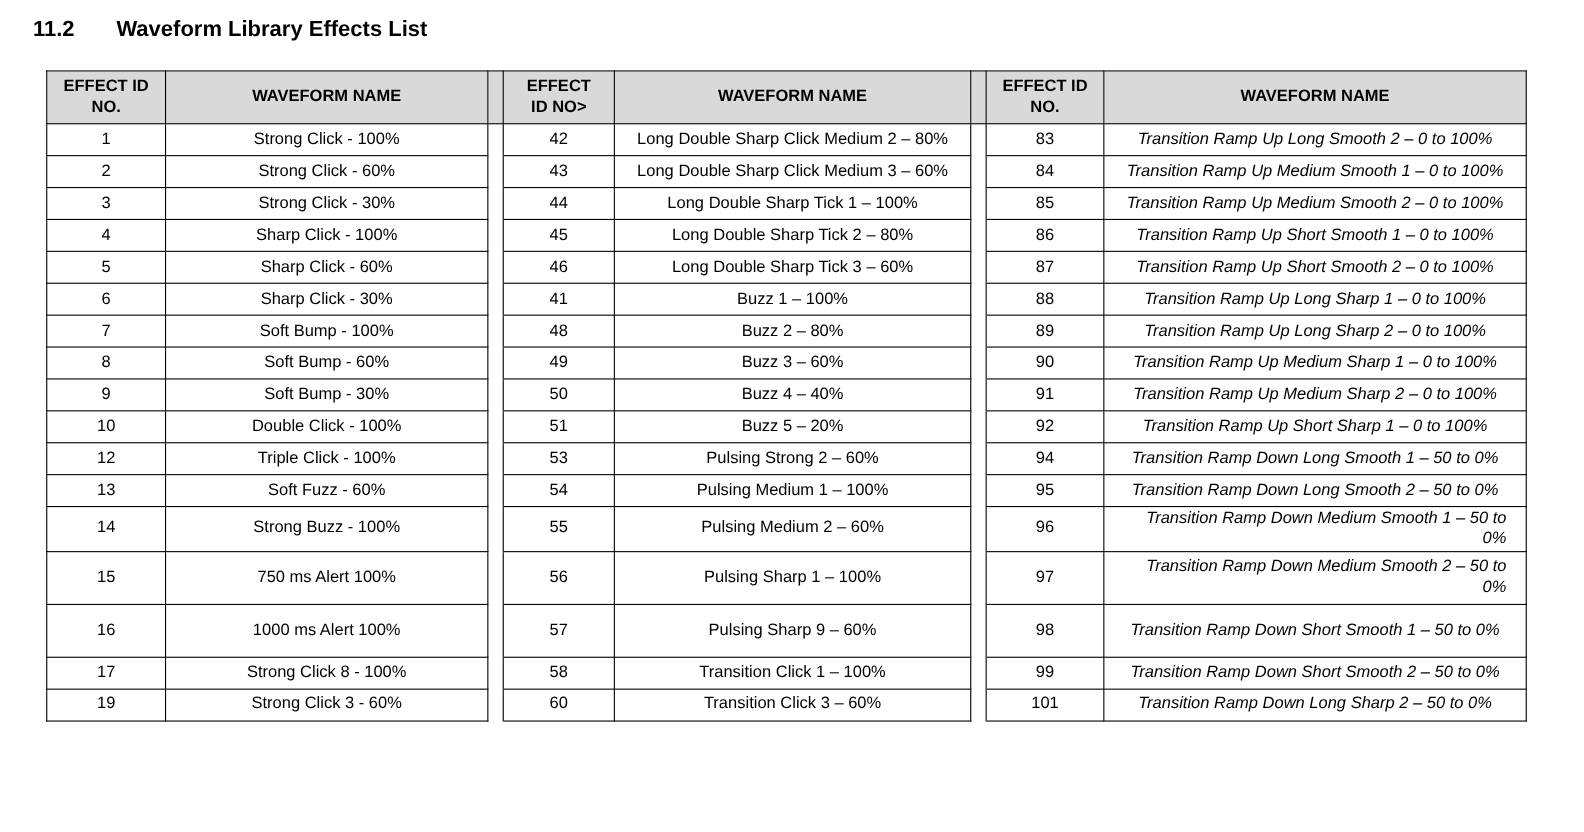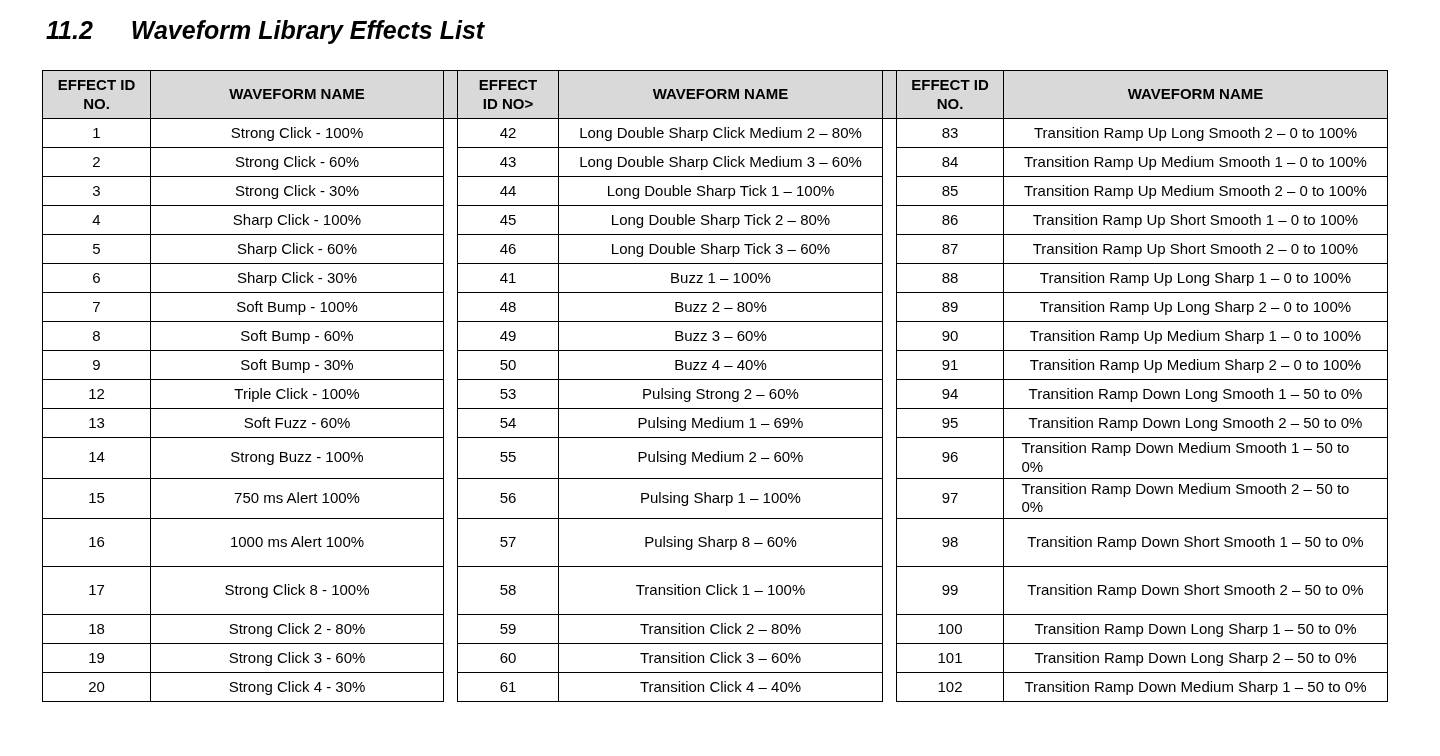--- a/index.html
+++ b/index.html
@@ -6,25 +6,24 @@
     margin: 0;
     padding: 0;
     background: #ffffff;
     width: 1440px;
     height: 756px;
     overflow: hidden;
     font-family: "Liberation Sans", sans-serif;
     color: #000;
   }
   .title {
-    margin: 16px 0 0 46px;
-    font-size: 25px;
+    margin: 16px 0 0 30px;
+    font-size: 20px;
     font-weight: bold;
     letter-spacing: 0;
-    font-style: italic;
   }
   .title .sec-title { margin-left: 38px; }
 
   table.effects-table {
     border-collapse: collapse;
     table-layout: fixed;
     width: 1345px;
     margin: 25px 0 0 42px;
   }
   .effects-table th,
@@ -52,21 +51,22 @@
   .effects-table td.spacer {
     border-top: none;
     border-bottom: none;
     padding: 0;
   }
   .effects-table th.spacer { padding: 0; }
 
   .name3-span {
     display: inline-block;
     max-width: 348px;
-    text-align: left;
+    text-align: right;
+    font-style: italic;
   }
 </style>
 </head>
 <body>
 
 <div>
 
   <h1 class="title"><span class="sec-num">11.2</span><span class="sec-title">Waveform Library Effects List</span></h1>
 
   <table class="effects-table">
@@ -177,35 +177,45 @@
           <td class="id-col">9</td>
           <td class="name-col">Soft Bump - 30%</td>
           <td class="spacer"></td>
           <td class="id-col">50</td>
           <td class="name-col">Buzz 4 – 40%</td>
           <td class="spacer"></td>
           <td class="id-col">91</td>
           <td class="name-col name3"><span class="name3-span">Transition Ramp Up Medium Sharp 2 – 0 to 100%</span></td>
         </tr>
         <tr>
+          <td class="id-col">10</td>
+          <td class="name-col">Double Click - 100%</td>
+          <td class="spacer"></td>
+          <td class="id-col">51</td>
+          <td class="name-col">Buzz 5 – 20%</td>
+          <td class="spacer"></td>
+          <td class="id-col">92</td>
+          <td class="name-col name3"><span class="name3-span">Transition Ramp Up Short Sharp 1 – 0 to 100%</span></td>
+        </tr>
+        <tr>
           <td class="id-col">12</td>
           <td class="name-col">Triple Click - 100%</td>
           <td class="spacer"></td>
           <td class="id-col">53</td>
           <td class="name-col">Pulsing Strong 2 – 60%</td>
           <td class="spacer"></td>
           <td class="id-col">94</td>
           <td class="name-col name3"><span class="name3-span">Transition Ramp Down Long Smooth 1 – 50 to 0%</span></td>
         </tr>
         <tr>
           <td class="id-col">13</td>
           <td class="name-col">Soft Fuzz - 60%</td>
           <td class="spacer"></td>
           <td class="id-col">54</td>
-          <td class="name-col">Pulsing Medium 1 – 69%</td>
+          <td class="name-col">Pulsing Medium 1 – 100%</td>
           <td class="spacer"></td>
           <td class="id-col">95</td>
           <td class="name-col name3"><span class="name3-span">Transition Ramp Down Long Smooth 2 – 50 to 0%</span></td>
         </tr>
         <tr>
           <td class="id-col">14</td>
           <td class="name-col">Strong Buzz - 100%</td>
           <td class="spacer"></td>
           <td class="id-col">55</td>
           <td class="name-col">Pulsing Medium 2 – 60%</td>
@@ -221,61 +231,41 @@
           <td class="name-col">Pulsing Sharp 1 – 100%</td>
           <td class="spacer"></td>
           <td class="id-col">97</td>
           <td class="name-col name3"><span class="name3-span">Transition Ramp Down Medium Smooth 2 – 50 to 0%</span></td>
         </tr>
         <tr>
           <td class="id-col">16</td>
           <td class="name-col">1000 ms Alert 100%</td>
           <td class="spacer"></td>
           <td class="id-col">57</td>
-          <td class="name-col">Pulsing Sharp 8 – 60%</td>
+          <td class="name-col">Pulsing Sharp 9 – 60%</td>
           <td class="spacer"></td>
           <td class="id-col">98</td>
           <td class="name-col name3"><span class="name3-span">Transition Ramp Down Short Smooth 1 – 50 to 0%</span></td>
         </tr>
         <tr>
           <td class="id-col">17</td>
           <td class="name-col">Strong Click 8 - 100%</td>
           <td class="spacer"></td>
           <td class="id-col">58</td>
           <td class="name-col">Transition Click 1 – 100%</td>
           <td class="spacer"></td>
           <td class="id-col">99</td>
           <td class="name-col name3"><span class="name3-span">Transition Ramp Down Short Smooth 2 – 50 to 0%</span></td>
         </tr>
         <tr>
-          <td class="id-col">18</td>
-          <td class="name-col">Strong Click 2 - 80%</td>
-          <td class="spacer"></td>
-          <td class="id-col">59</td>
-          <td class="name-col">Transition Click 2 – 80%</td>
-          <td class="spacer"></td>
-          <td class="id-col">100</td>
-          <td class="name-col name3"><span class="name3-span">Transition Ramp Down Long Sharp 1 – 50 to 0%</span></td>
-        </tr>
-        <tr>
           <td class="id-col">19</td>
           <td class="name-col">Strong Click 3 - 60%</td>
           <td class="spacer"></td>
           <td class="id-col">60</td>
           <td class="name-col">Transition Click 3 – 60%</td>
           <td class="spacer"></td>
           <td class="id-col">101</td>
           <td class="name-col name3"><span class="name3-span">Transition Ramp Down Long Sharp 2 – 50 to 0%</span></td>
         </tr>
-        <tr>
-          <td class="id-col">20</td>
-          <td class="name-col">Strong Click 4 - 30%</td>
-          <td class="spacer"></td>
-          <td class="id-col">61</td>
-          <td class="name-col">Transition Click 4 – 40%</td>
-          <td class="spacer"></td>
-          <td class="id-col">102</td>
-          <td class="name-col name3"><span class="name3-span">Transition Ramp Down Medium Sharp 1 – 50 to 0%</span></td>
-        </tr>
       </tbody>
   </table>
 
 </div>
 
 </body></html>

